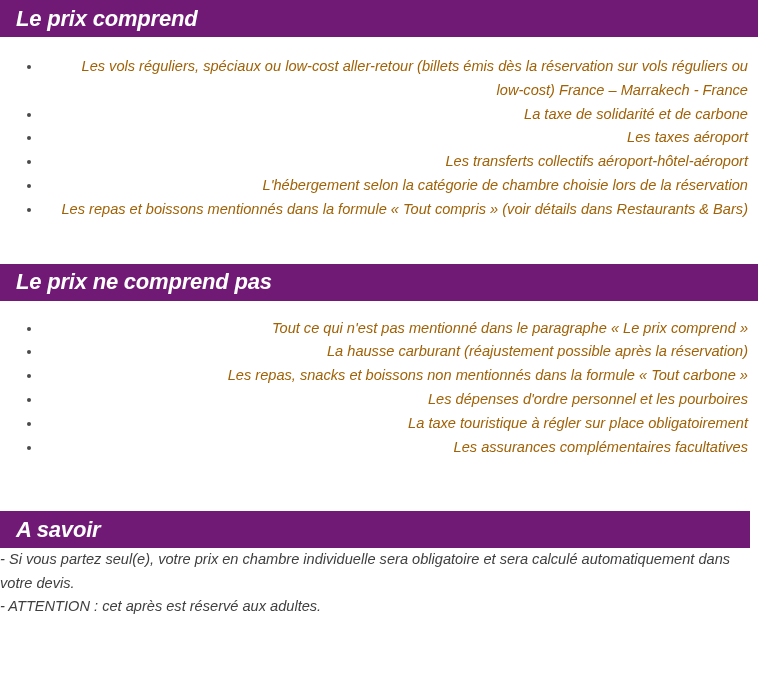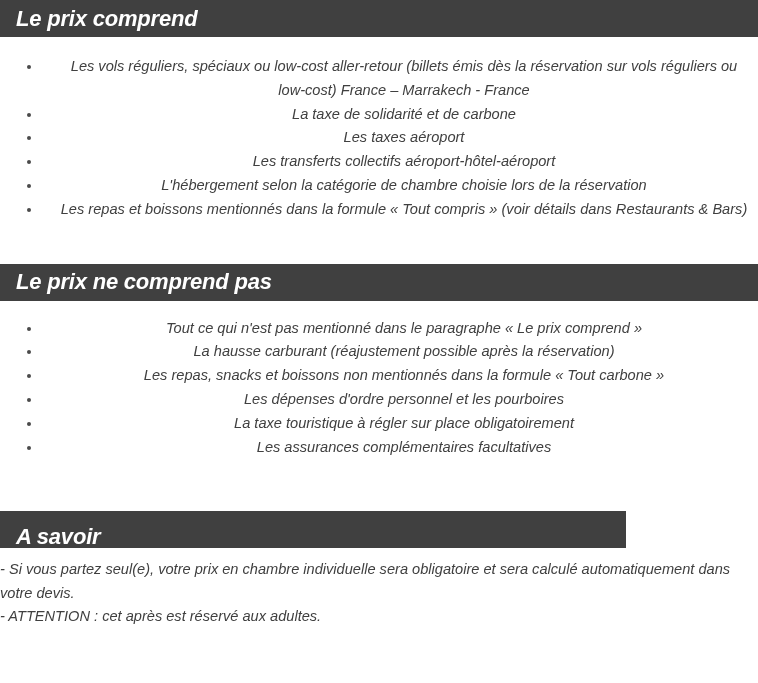--- a/index.html
+++ b/index.html
@@ -14,33 +14,32 @@
     overflow: hidden;
   }
   .page {
     position: relative;
     width: 758px;
     height: 683px;
   }
 
   
   .section-bar {
-    background: #404040;
+    background: #701a75;
     height: 37px;
     display: flex;
     align-items: center;
     box-sizing: border-box;
     padding-left: 16px;
   }
   .section-bar.full {
     width: 758px;
   }
   .section-bar.inset {
-    width: 626px;
-    align-items: flex-end;
+    width: 750px;
   }
   .section-bar-title {
     color: #ffffff;
     font-family: "Liberation Sans", sans-serif;
     font-style: italic;
     font-weight: bold;
     font-size: 22px;
     line-height: 22px;
     letter-spacing: -0.2px;
     white-space: nowrap;
@@ -49,26 +48,26 @@
   
   .bullet-list {
     list-style: none;
     margin: 0;
     padding: 0;
   }
   .bullet-item {
     position: relative;
     padding-left: 60px;
     padding-right: 10px;
-    color: #404040;
+    color: #a16207;
     font-family: "Liberation Sans", sans-serif;
     font-style: italic;
     font-size: 14.6px;
     line-height: 23.8px;
-    text-align: center;
+    text-align: right;
   }
   .bullet-item::before {
     content: "";
     position: absolute;
     left: 27px;
     top: 10px;
     width: 4px;
     height: 4px;
     border-radius: 50%;
     background: #4a4a4a;
@@ -79,21 +78,20 @@
   }
   .list-block-2 {
     padding-top: 16px;
   }
 
   .spacer-a { height: 42px; }
   .spacer-b { height: 52px; }
 
   
   .note-block {
-    padding-top: 10px;
     padding-left: 0px;
     padding-right: 8px;
   }
   .note-line {
     color: #3f3f3f;
     font-family: "Liberation Sans", sans-serif;
     font-style: italic;
     font-size: 14.6px;
     line-height: 23.5px;
     text-align: left;

